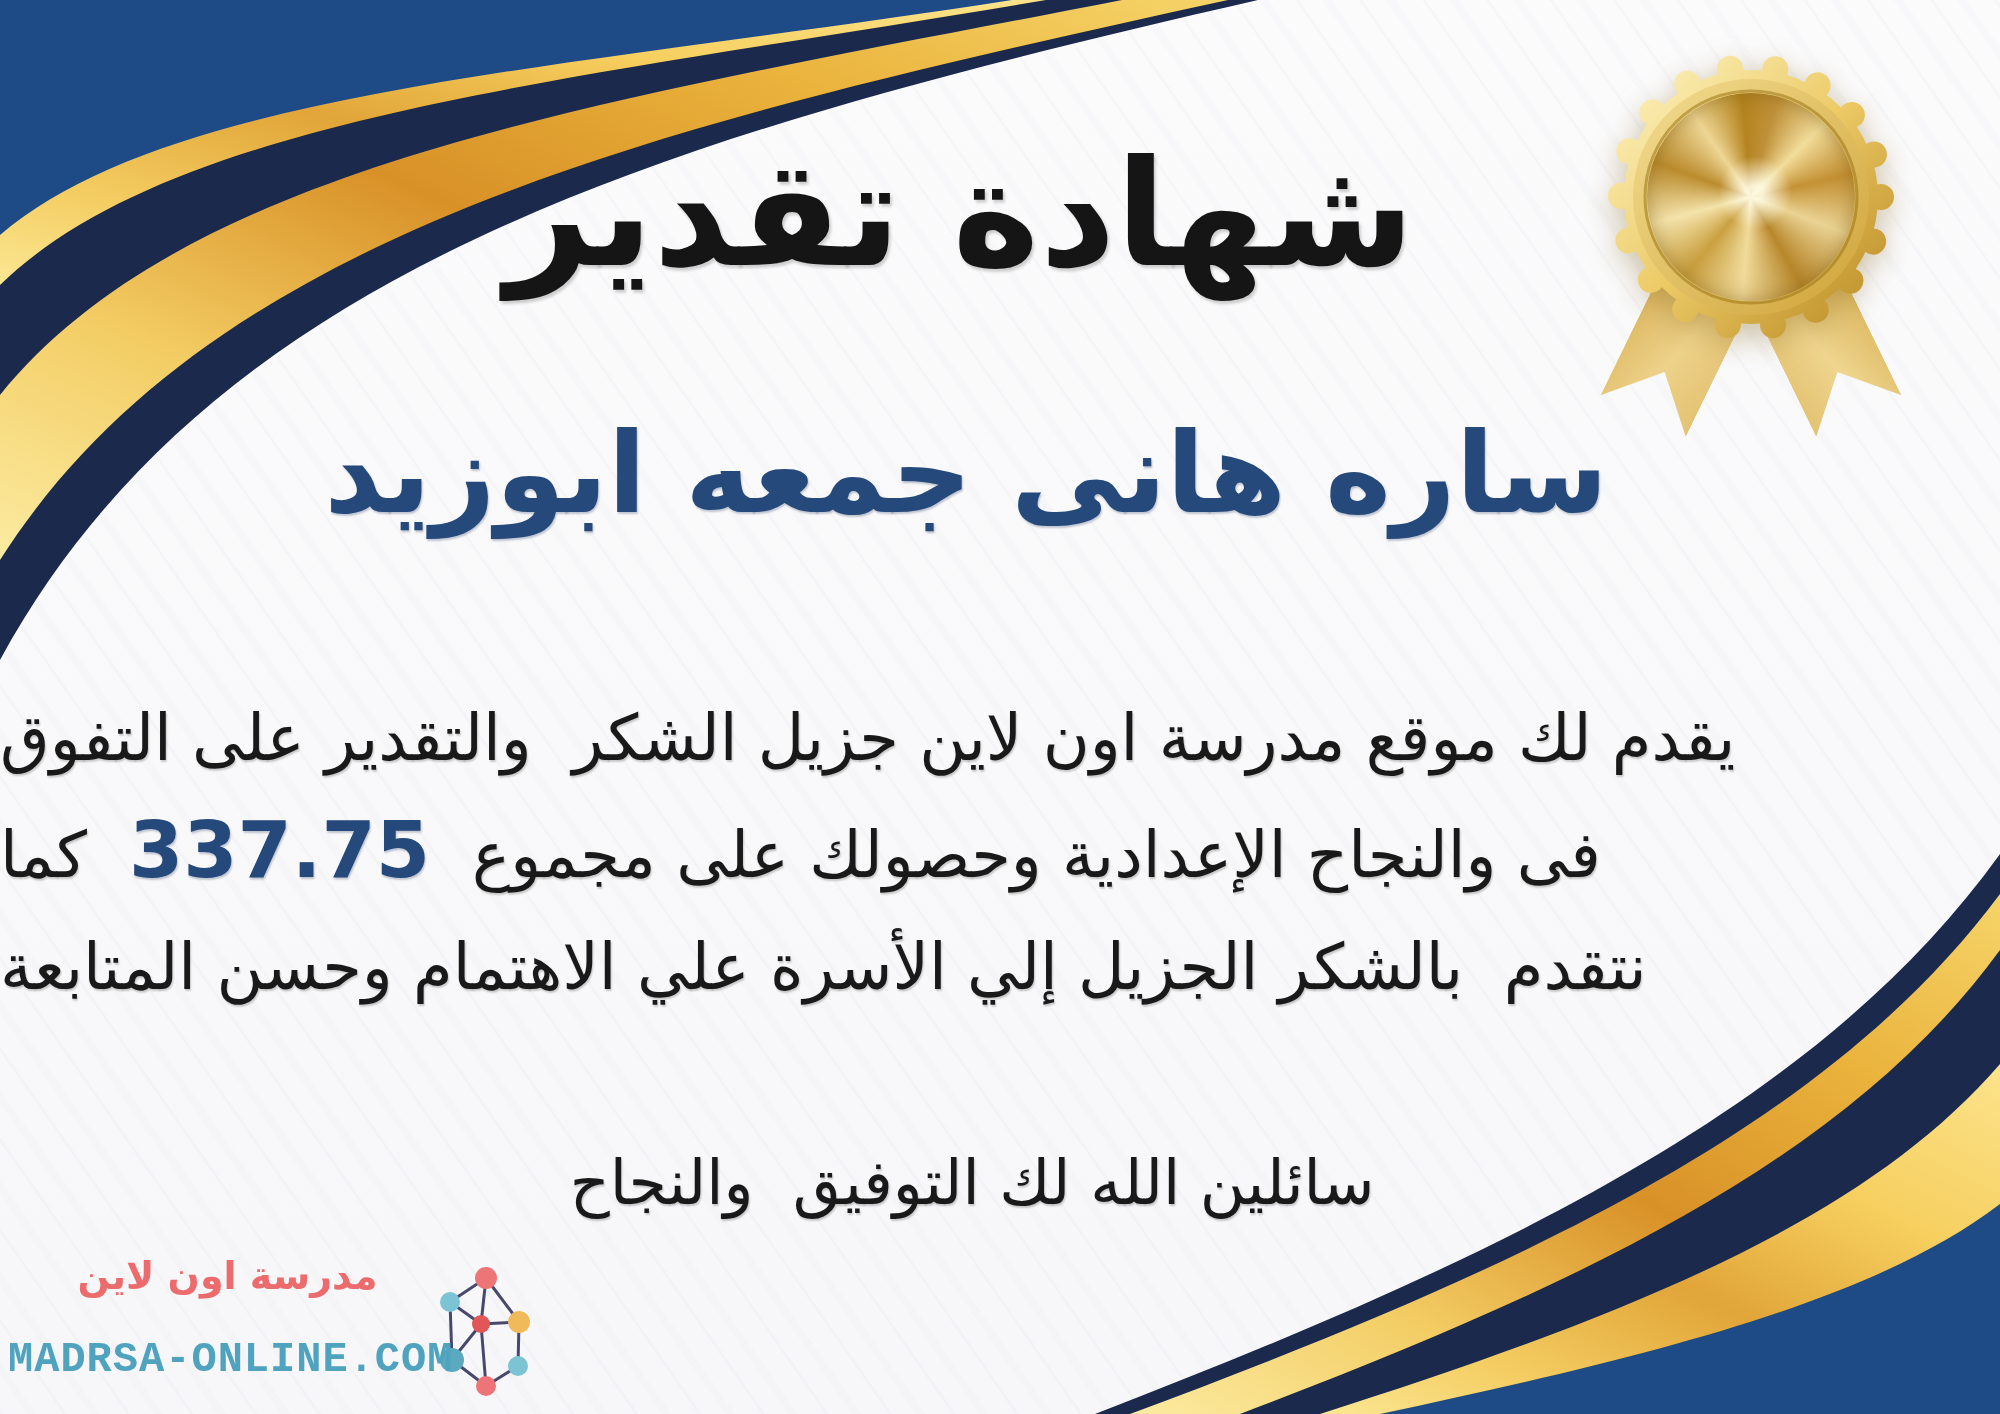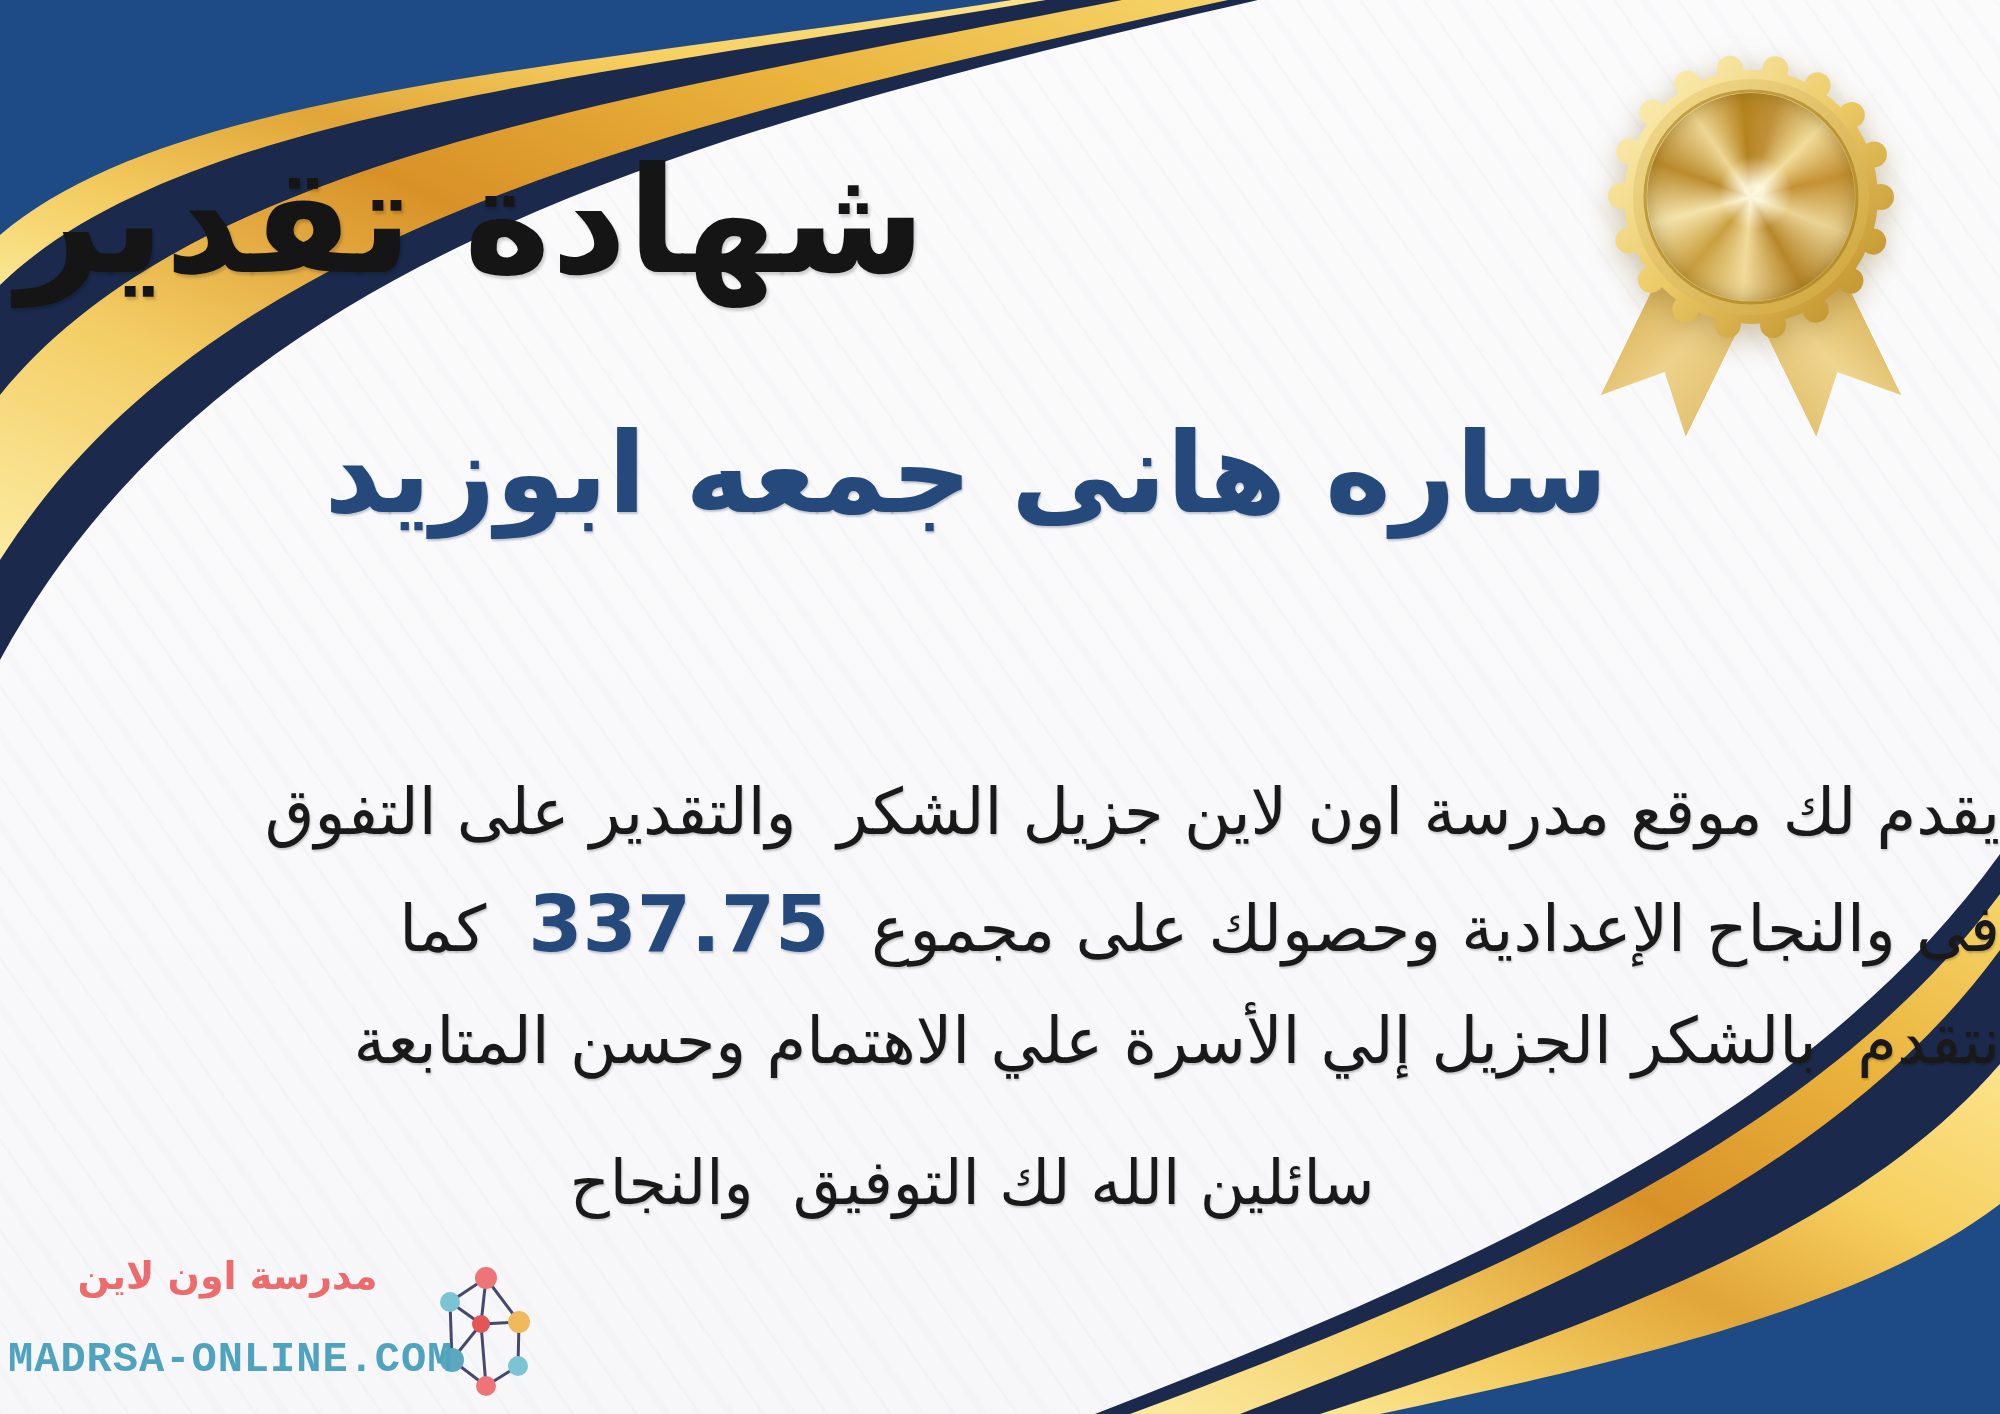--- a/index.html
+++ b/index.html
@@ -7,34 +7,34 @@
     position:relative;width:2000px;height:1414px;overflow:hidden;
     background:
       repeating-linear-gradient(55deg, rgba(160,170,188,0.055) 0 3px, rgba(255,255,255,0) 3px 22px, rgba(160,170,188,0.035) 22px 30px, rgba(255,255,255,0) 30px 52px),
       linear-gradient(180deg,#fbfbfc 0%,#f7f7f9 100%);
     font-family:"DejaVu Sans", sans-serif;
   }
   .deco{position:absolute;left:0;top:0;width:2000px;height:1414px;}
 
   
   .title{
-    position:absolute;left:0;top:118px;width:1900px;margin:17px;
-    text-align:left;direction:rtl;white-space:nowrap;
+    position:absolute;left:0;top:118px;width:1900px;margin:10px;
+    text-align:center;direction:rtl;white-space:nowrap;
     font-size:148px;font-weight:bold;color:#151515;
     text-shadow:2px 3px 3px rgba(0,0,0,.18);
   }
   .name{
     position:absolute;left:16px;top:408px;width:1900px;margin:0;
     text-align:center;direction:rtl;white-space:nowrap;
     font-size:112px;font-weight:bold;color:#25497B;
     text-shadow:1px 2px 2px rgba(20,40,80,.25);
   }
   .body{
-    position:absolute;left:0;top:756px;width:2000px;margin:0;
-    text-align:right;direction:rtl;
+    position:absolute;left:0;top:682px;width:2000px;margin:0;
+    text-align:left;direction:rtl;
     font-size:64px;color:#191919;line-height:112px;
     text-shadow:1px 2px 2px rgba(0,0,0,.20);
   }
   .body p{margin:0;white-space:nowrap;}
   .score{
     color:#25497B;font-weight:bold;font-size:78px;
     margin:0 42px;letter-spacing:2px;
     text-shadow:1px 2px 2px rgba(20,40,80,.25);
   }
   .closing{

